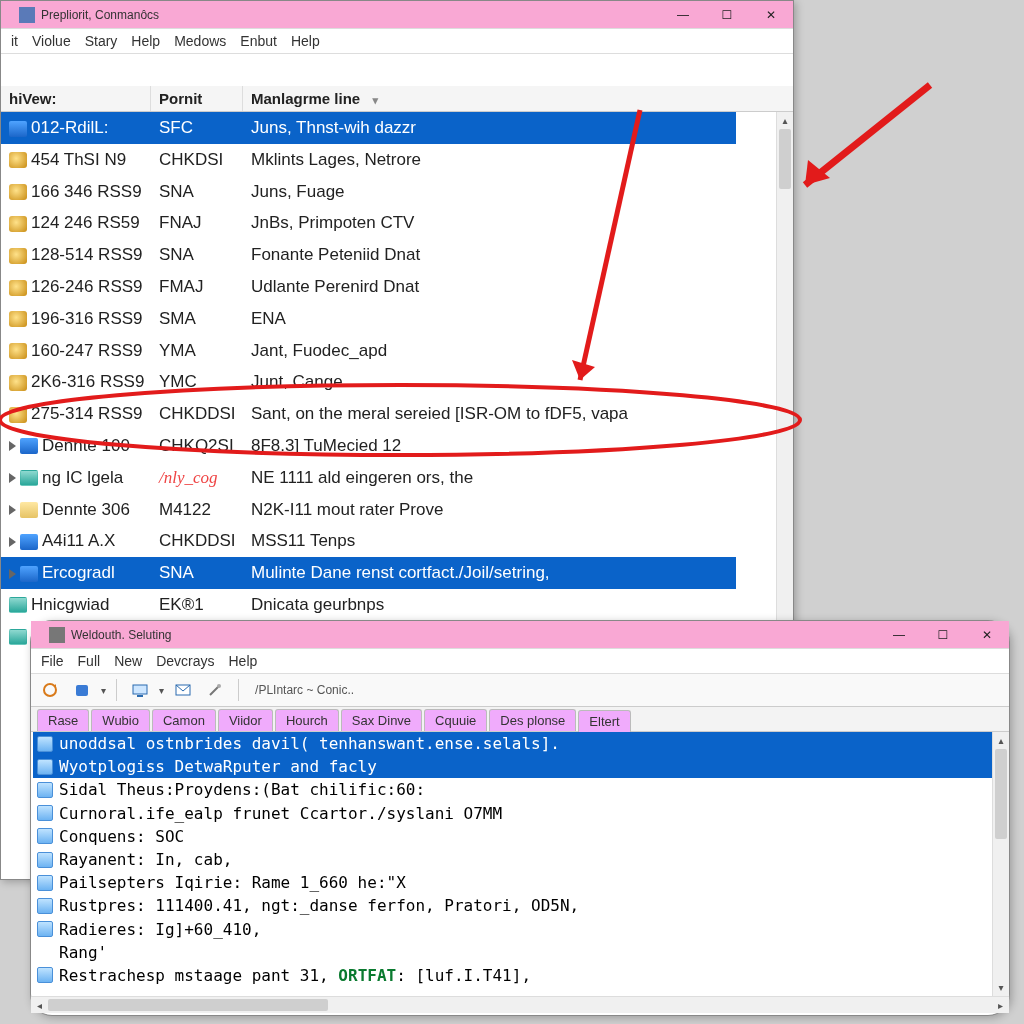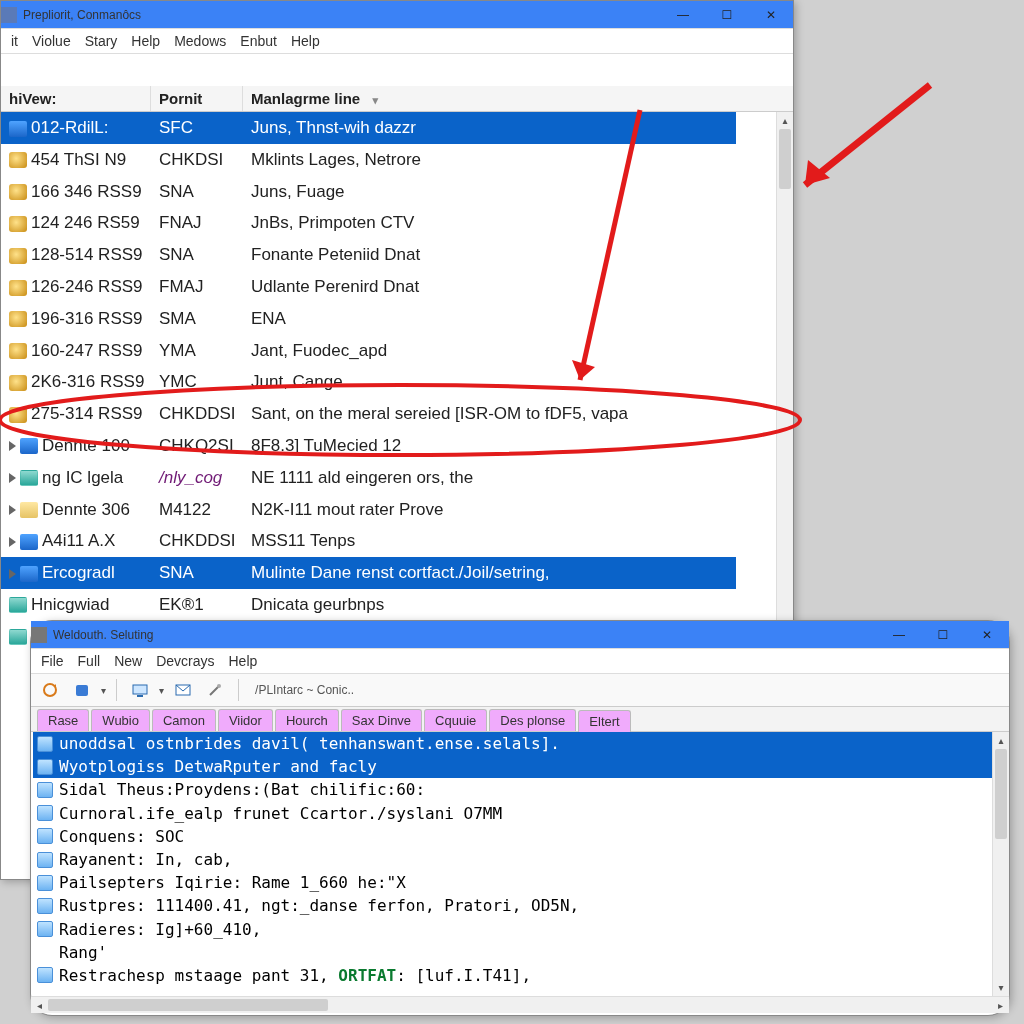--- a/index.html
+++ b/index.html
@@ -15,23 +15,23 @@
 .window {
   position: absolute;
   background: #fff;
   border: 1px solid #888;
   box-shadow: 2px 2px 8px rgba(0,0,0,.25);
 }
 .titlebar {
   display: flex;
   align-items: center;
   height: 28px;
-  background: #3b82f6;
+  background: #f9a8d4;
   border-bottom: 1px solid #ddd;
-  padding-left: 0;
+  padding-left: 18px;
   font-size: 12px;
   color: #333;
 }
 .titlebar .app-icon { width: 16px; height: 16px; margin-right: 6px; background:#5a7ab8; }
 .titlebar .title { flex:1; }
 .winbtns { display:flex; }
 .winbtn {
   width: 44px; height: 28px;
   display:flex; align-items:center; justify-content:center;
   color:#222;
@@ -201,21 +201,21 @@
           <div class="c2">CHKDDSI</div>
           <div class="c3">Sant, on the meral sereied [ISR-OM to fDF5, vapa</div>
         </div>
         <div class="row">
           <div class="c1"><span class="tri"></span><span class="ic ic-blue"></span><span>Dennte 100</span></div>
           <div class="c2">CHKQ2SI</div>
           <div class="c3">8F8.3] TuMecied 12</div>
         </div>
         <div class="row">
           <div class="c1"><span class="tri"></span><span class="ic ic-teal"></span><span>ng IC lgela</span></div>
-          <div class="c2" style="font-style: italic; color: #701a75;">/nly_cog</div>
+          <div class="c2" style="font-style: italic; color: #ef4444; font-family: Liberation Serif, serif;">/nly_cog</div>
           <div class="c3">NE 1111 ald eingeren ors, the</div>
         </div>
         <div class="row">
           <div class="c1"><span class="tri"></span><span class="ic ic-folder"></span><span>Dennte 306</span></div>
           <div class="c2">M4122</div>
           <div class="c3">N2K-I11 mout rater Prove</div>
         </div>
         <div class="row">
           <div class="c1"><span class="tri"></span><span class="ic ic-blue"></span><span>A4i11 A.X</span></div>
           <div class="c2">CHKDDSI</div>

